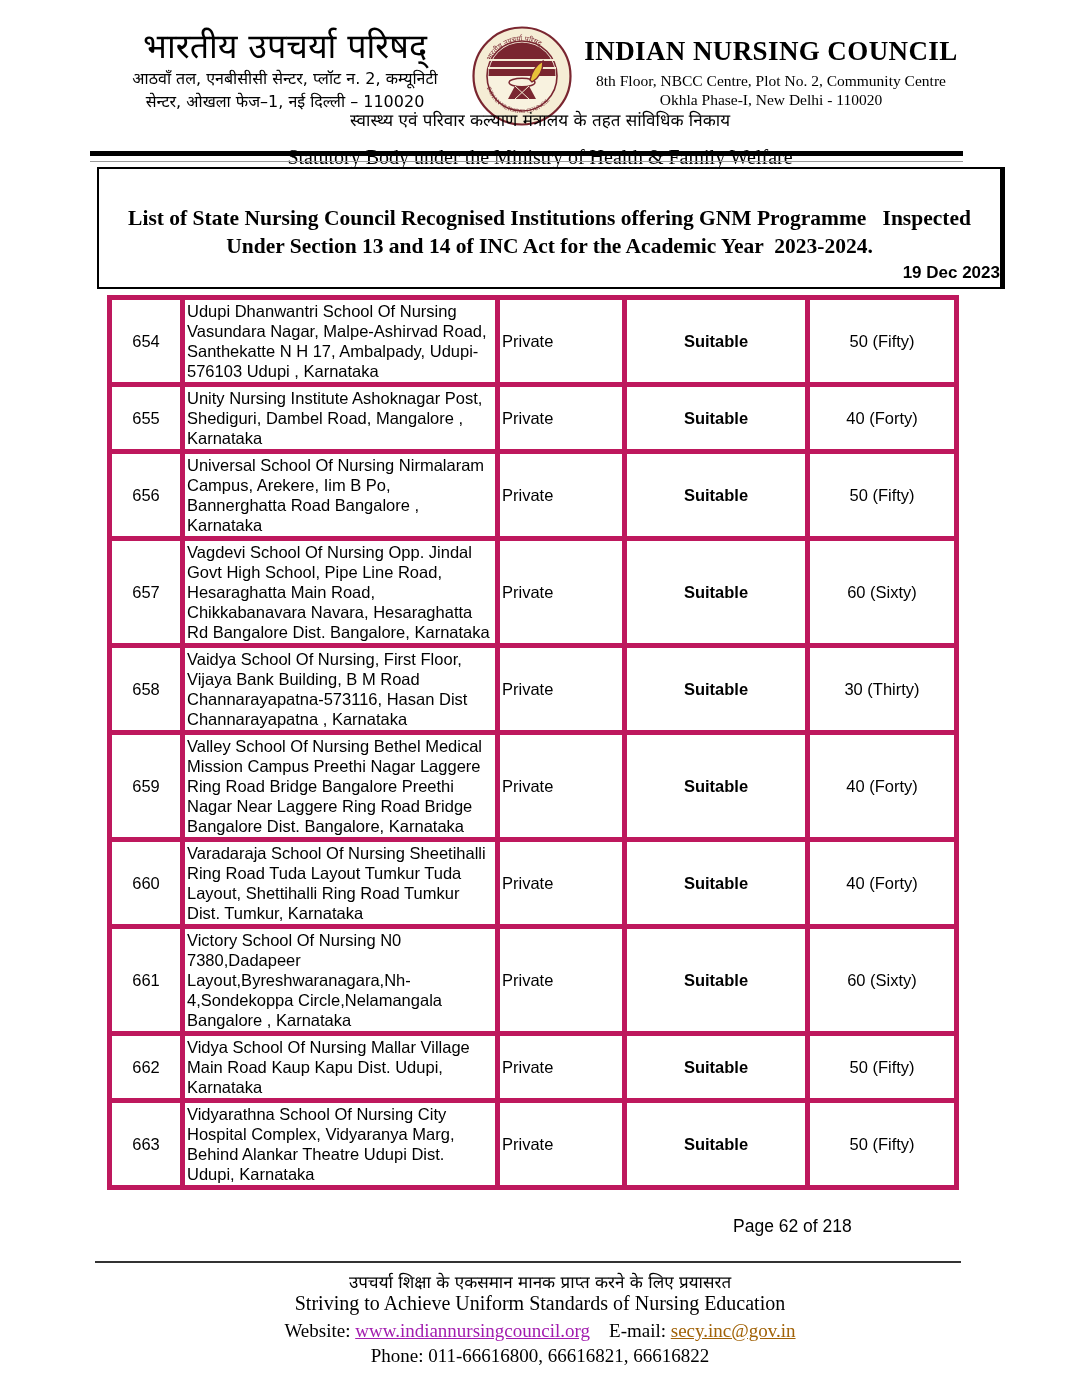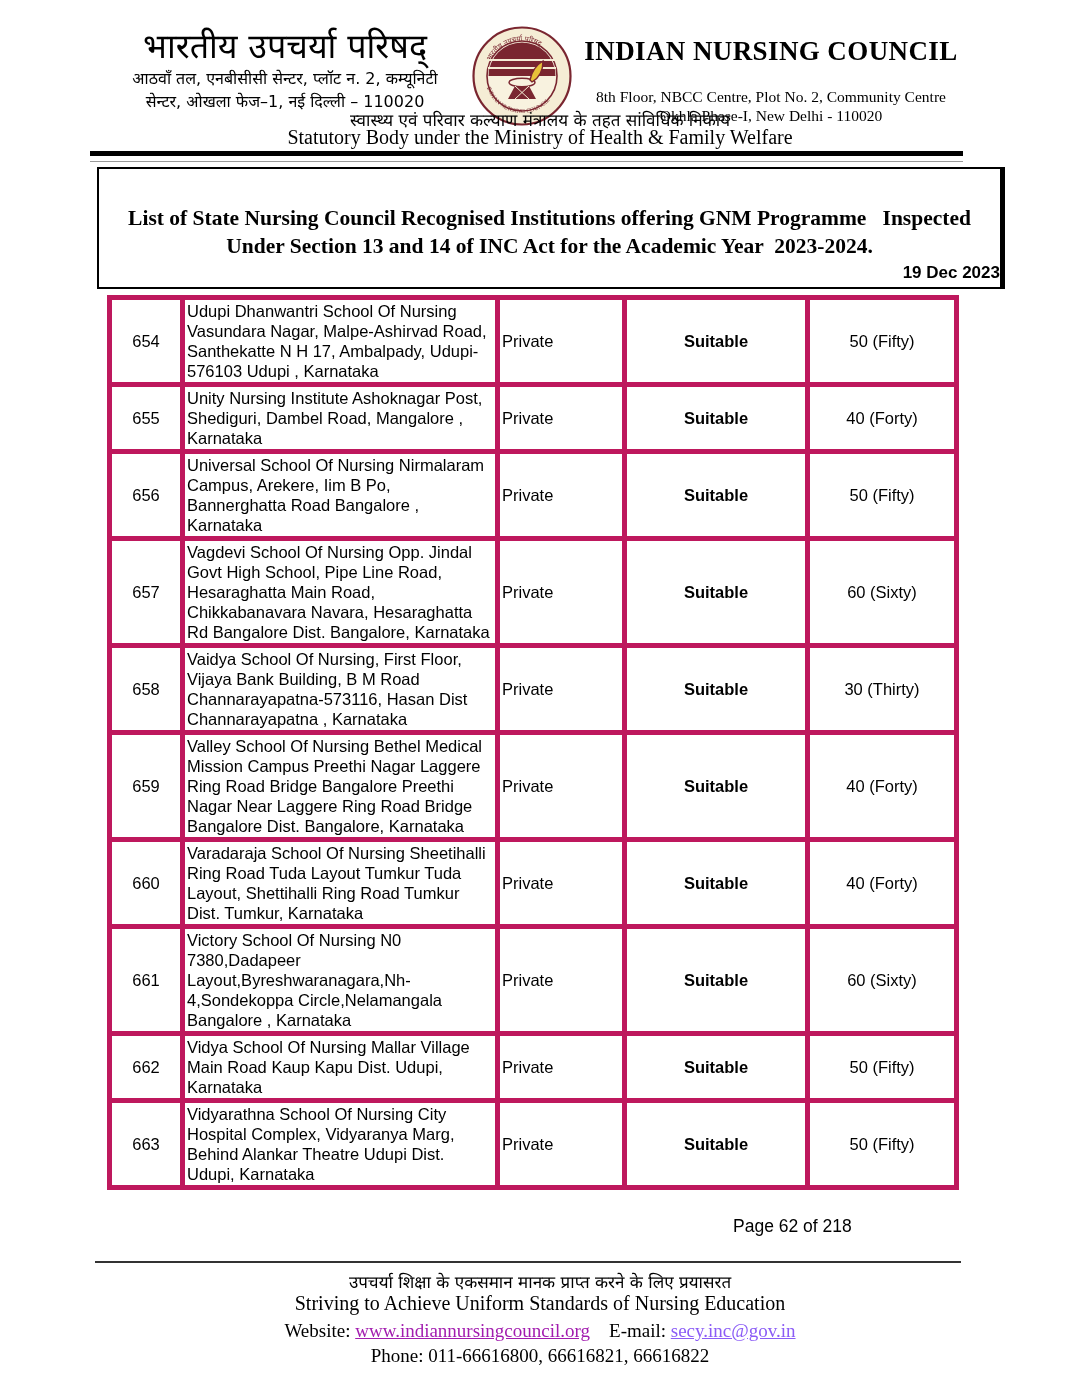--- a/index.html
+++ b/index.html
@@ -9,23 +9,23 @@
     font-family:"Liberation Sans","DejaVu Sans",sans-serif;
   }
 
   
   .hindi-block{position:absolute;left:100px;top:26px;width:370px;text-align:center;}
   .org-hindi{font-size:34px;line-height:40px;font-family:"DejaVu Sans",sans-serif;}
   .addr-hindi{font-size:16px;line-height:21px;margin-top:2px;font-family:"DejaVu Sans",sans-serif;}
   .logo{position:absolute;left:468px;top:26px;width:108px;height:100px;}
   .eng-block{position:absolute;left:580px;top:36px;width:382px;text-align:center;}
   .org-eng{font-size:27px;font-weight:bold;letter-spacing:.4px;font-family:"Liberation Serif","DejaVu Serif",serif;}
-  .addr-eng{font-size:15.5px;line-height:19px;margin-top:20px;font-family:"Liberation Serif","DejaVu Serif",serif;}
+  .addr-eng{font-size:15.5px;line-height:19px;margin-top:4px;font-family:"Liberation Serif","DejaVu Serif",serif;}
   .ministry-hindi{position:absolute;top:108px;left:0;width:100%;text-align:center;font-size:17px;font-family:"DejaVu Sans",sans-serif;}
-  .ministry-eng{position:absolute;top:126px;left:0;width:100%;text-align:center;font-size:20px;font-family:"Liberation Serif","DejaVu Serif",serif;}
+  .ministry-eng{position:absolute;top:146px;left:0;width:100%;text-align:center;font-size:20px;font-family:"Liberation Serif","DejaVu Serif",serif;}
   .top-bar{position:absolute;top:151px;left:90px;width:873px;height:5px;background:#000;}
   .gray-rule{position:absolute;top:161px;left:90px;width:873px;height:1px;background:#9a9a9a;}
 
   
   .title-box{
     position:absolute;top:167px;left:97px;width:908px;height:122px;
     border:2px solid #000;border-right-width:5px;box-sizing:border-box;
     text-align:center;font-family:"Liberation Serif","DejaVu Serif",serif;
   }
   .title-line1{margin-top:35px;font-weight:bold;font-size:21.5px;line-height:28px;white-space:pre;}
@@ -194,20 +194,20 @@
 
   <div class="pagenum">Page 62 of 218</div>
   <div class="footer-rule"></div>
   <div class="f-hindi">उपचर्या शिक्षा के एकसमान मानक प्राप्त करने के लिए प्रयासरत</div>
   <div class="f-eng">Striving to Achieve Uniform Standards of Nursing Education</div>
   <div class="f-links">
     <span>Website:</span>
     <a href="#" style="color: #a21caf;">www.indiannursingcouncil.org</a>
     <span>&nbsp;&nbsp;</span>
     <span>E-mail:</span>
-    <a href="#" style="color: #8b5cf6;">secy.inc@gov.in</a>
+    <a href="#" style="color: #a16207;">secy.inc@gov.in</a>
   </div>
   <div class="f-phone">
     <span>Phone:</span>
     <span>011-66616800, 66616821, 66616822</span>
   </div>
 
 </div>
 
 </body></html>

